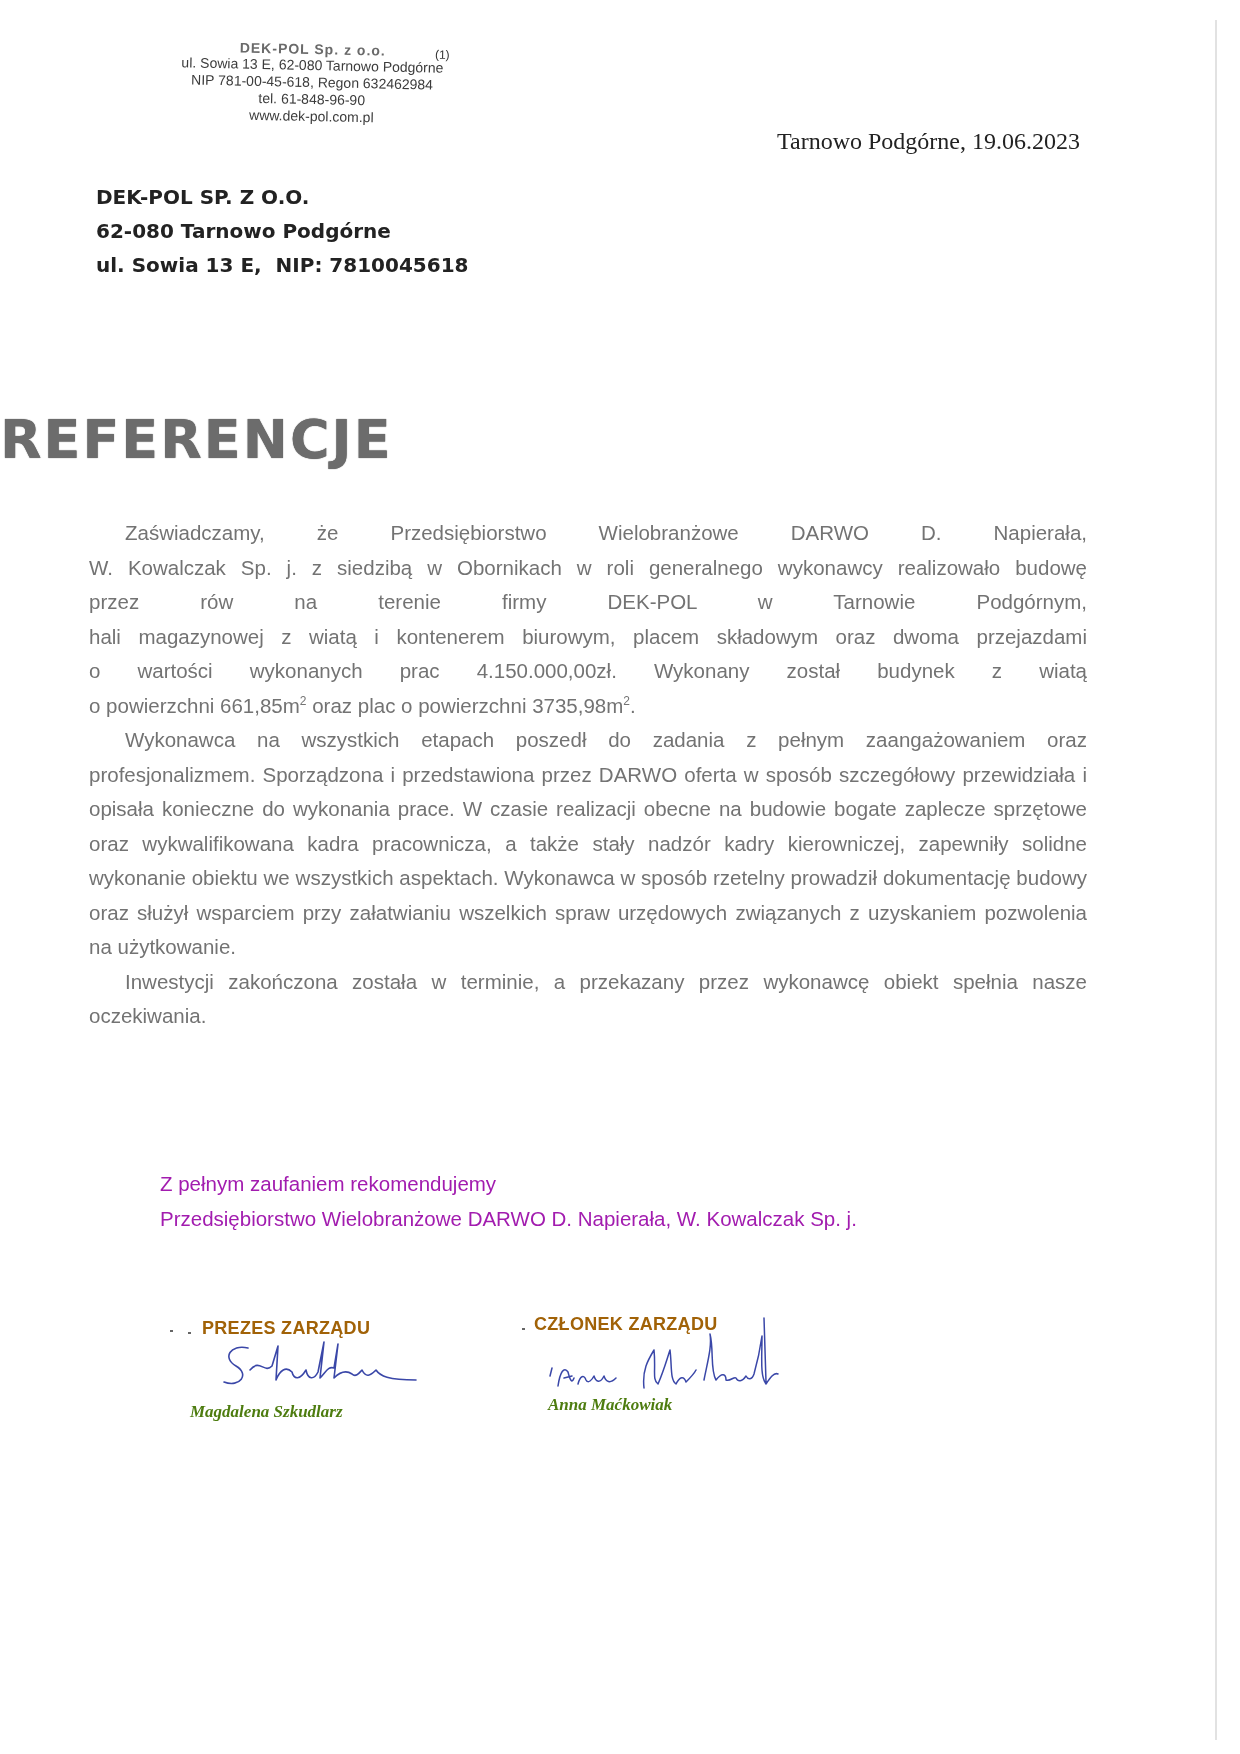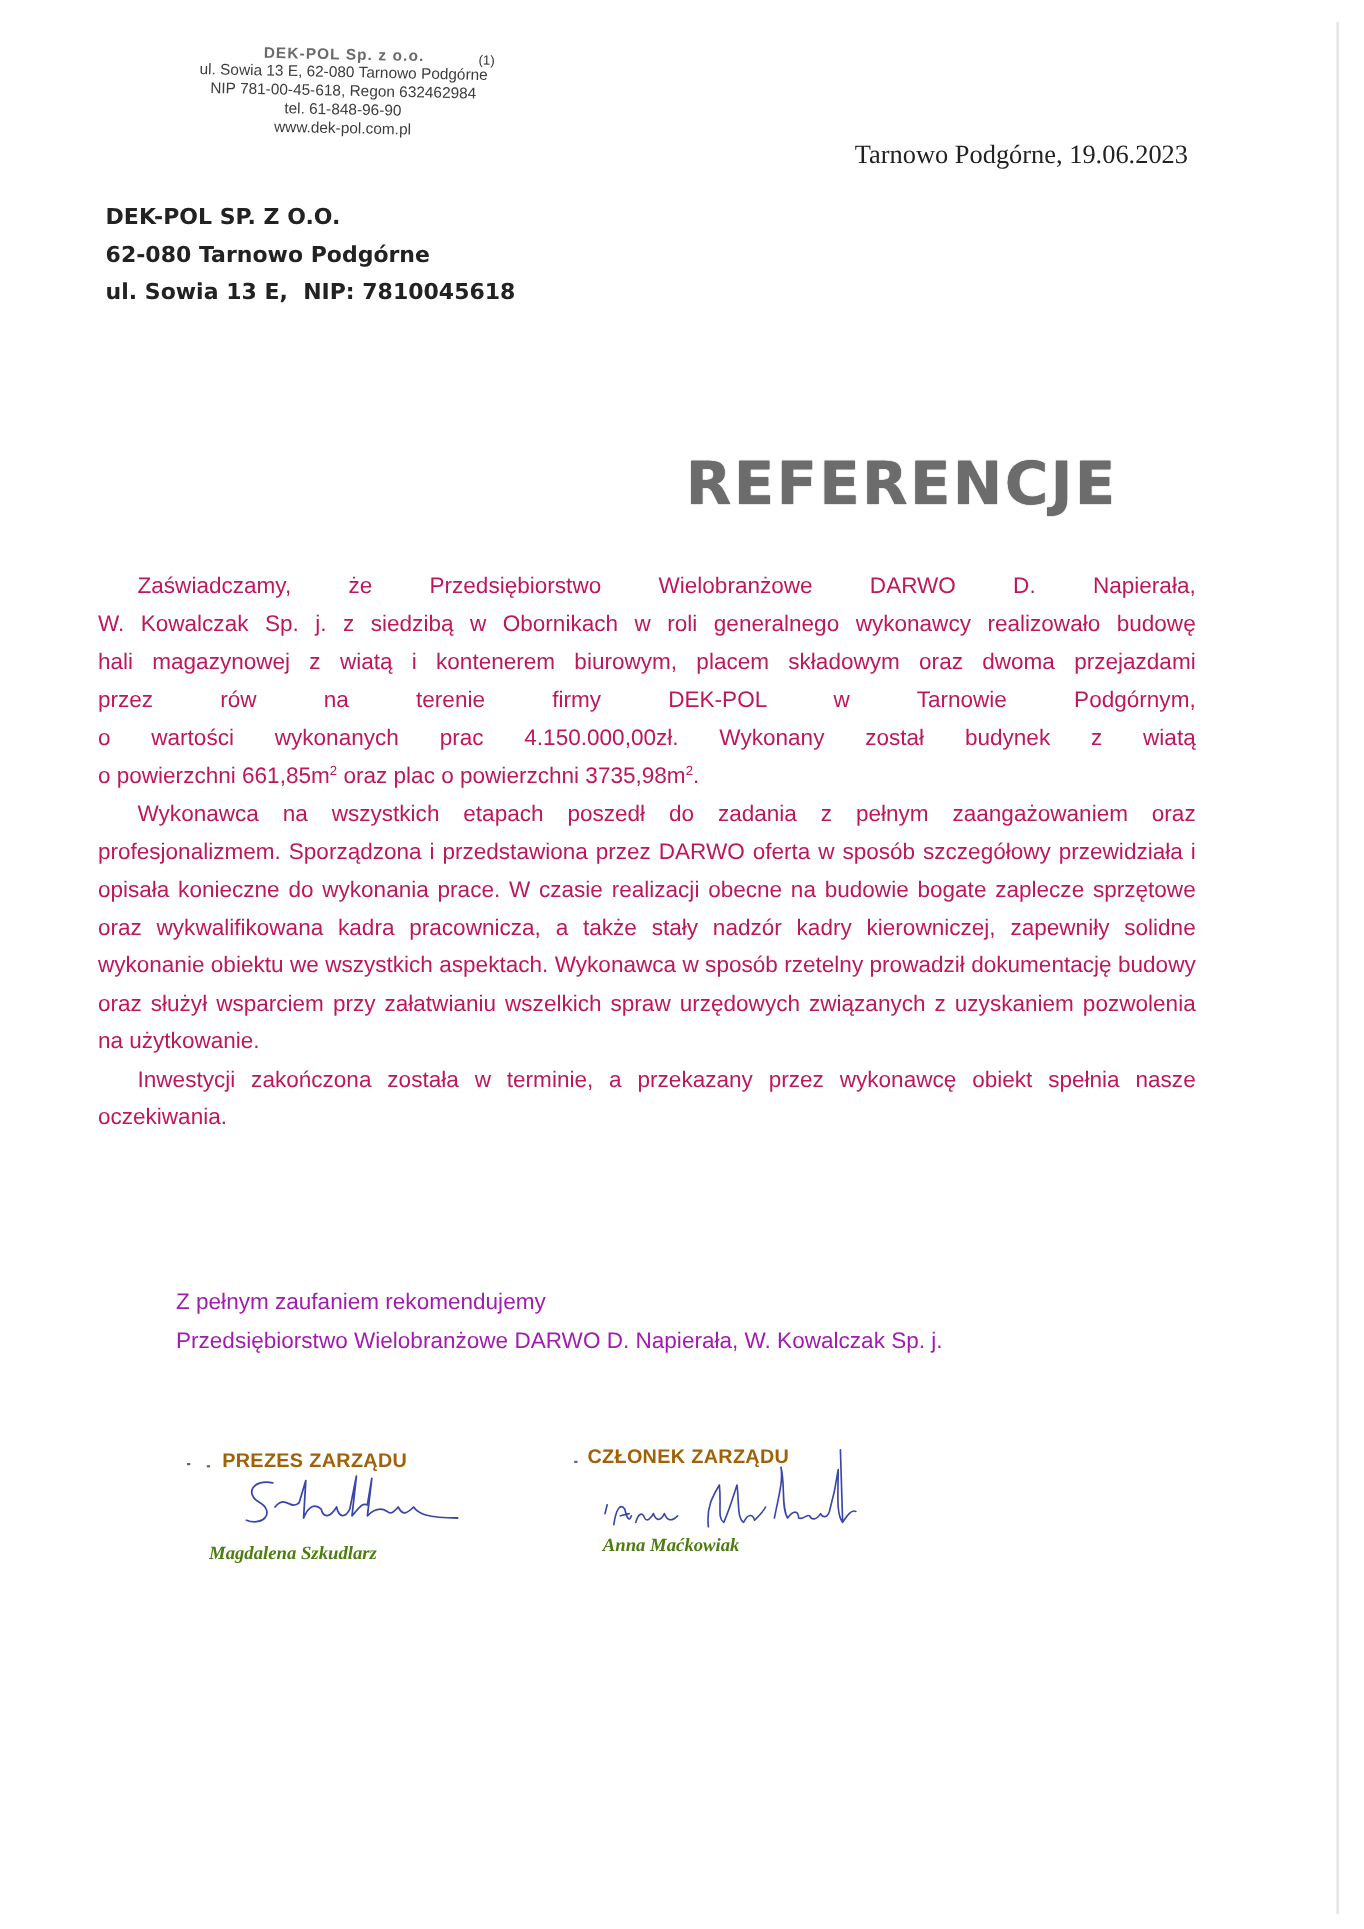--- a/index.html
+++ b/index.html
@@ -10,23 +10,23 @@
   .stamp { position:absolute; left:168px; top:38px; width:290px; font-family:"Liberation Sans", sans-serif; color:#3c3c3c; text-align:center; transform:rotate(1.2deg); transform-origin:left top; }
   .stamp .s-name { font-size:14px; font-weight:bold; letter-spacing:1px; color:#6a6a6a; }
   .stamp .s-num { position:absolute; right:8px; top:4px; font-size:12px; color:#333; }
   .stamp .s-line { font-size:14px; line-height:17px; }
 
   .date { position:absolute; right:160px; top:128px; font-family:Liberation Serif, serif; font-size:24px; color:#222; }
 
   .addr { position:absolute; left:96px; top:180px; font-family:"DejaVu Sans", sans-serif; font-weight:bold; font-size:20px; line-height:34px; color:#222; }
   .addr div { white-space:pre; }
 
-  .title { position:absolute; left:0; width:1016px; top:408px; text-align:right; font-family:"DejaVu Sans", sans-serif; font-weight:bold; font-size:54px; letter-spacing:2px; color:#6c6c6c; text-shadow:0 0 1px #444; }
+  .title { position:absolute; left:0; width:1016px; top:408px; text-align:left; font-family:"DejaVu Sans", sans-serif; font-weight:bold; font-size:54px; letter-spacing:2px; color:#6c6c6c; text-shadow:0 0 1px #444; }
 
-  .body { position:absolute; left:89px; width:998px; top:516px; font-family:"Liberation Sans", sans-serif; font-size:20.5px; line-height:34.5px; color:#be185d; text-align:justify; }
+  .body { position:absolute; left:89px; width:998px; top:516px; font-family:"Liberation Sans", sans-serif; font-size:20.5px; line-height:34.5px; color:#737373; text-align:justify; }
   .body p { margin:0; }
   .body p.ind { text-indent:36px; }
   .body sup { font-size:12px; line-height:0; }
   .body .jl { text-align-last:justify; }
 
   .closing { position:absolute; left:160px; top:1166px; font-family:"Liberation Sans", sans-serif; font-size:20.5px; line-height:35px; color:#a21caf; }
 
   .sig { position:absolute; font-family:"Liberation Sans", sans-serif; }
   .sig .role { font-weight:bold; font-size:18px; color:#a16207; letter-spacing:0.3px; }
   .sig .name { font-family:"Liberation Serif", serif; font-style:italic; font-weight:bold; font-size:17px; color:#4d7c0f; }
@@ -62,22 +62,22 @@
     <div>DEK-POL SP. Z O.O.</div>
     <div>62-080 Tarnowo Podgórne</div>
     <div>ul. Sowia 13 E,  NIP: 7810045618</div>
   </div>
 
   <div class="title">REFERENCJE</div>
 
   <div class="body">
     <p class="ind jl">Zaświadczamy, że Przedsiębiorstwo Wielobranżowe DARWO D. Napierała,</p>
     <p class="jl">W. Kowalczak Sp. j. z siedzibą w Obornikach w roli generalnego wykonawcy realizowało budowę</p>
+    <p class="jl">przez rów na terenie firmy DEK-POL w Tarnowie Podgórnym,</p>
     <p class="jl">hali magazynowej z wiatą i kontenerem biurowym, placem składowym oraz dwoma przejazdami</p>
-    <p class="jl">przez rów na terenie firmy DEK-POL w Tarnowie Podgórnym,</p>
     <p class="jl">o wartości wykonanych prac 4.150.000,00zł. Wykonany został budynek z wiatą</p>
     <p><span>o powierzchni 661,85m</span><sup>2</sup><span> oraz plac o powierzchni 3735,98m</span><sup>2</sup><span>.</span></p>
     <p class="ind">Wykonawca na wszystkich etapach poszedł do zadania z pełnym zaangażowaniem oraz profesjonalizmem. Sporządzona i przedstawiona przez DARWO oferta w sposób szczegółowy przewidziała i opisała konieczne do wykonania prace. W czasie realizacji obecne na budowie bogate zaplecze sprzętowe oraz wykwalifikowana kadra pracownicza, a także stały nadzór kadry kierowniczej, zapewniły solidne wykonanie obiektu we wszystkich aspektach. Wykonawca w sposób rzetelny prowadził dokumentację budowy oraz służył wsparciem przy załatwianiu wszelkich spraw urzędowych związanych z uzyskaniem pozwolenia na użytkowanie.</p>
     <p class="ind">Inwestycji zakończona została w terminie, a przekazany przez wykonawcę obiekt spełnia nasze oczekiwania.</p>
   </div>
 
   <div class="closing">
     <div>Z pełnym zaufaniem rekomendujemy</div>
     <div>Przedsiębiorstwo Wielobranżowe DARWO D. Napierała, W. Kowalczak Sp. j.</div>
   </div>

